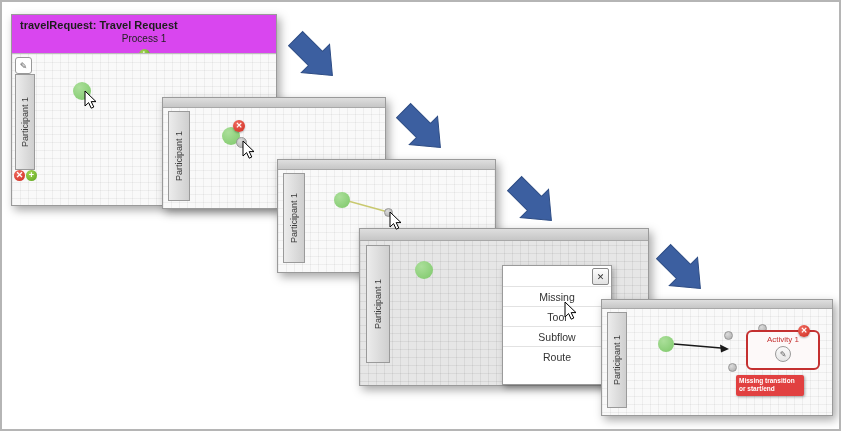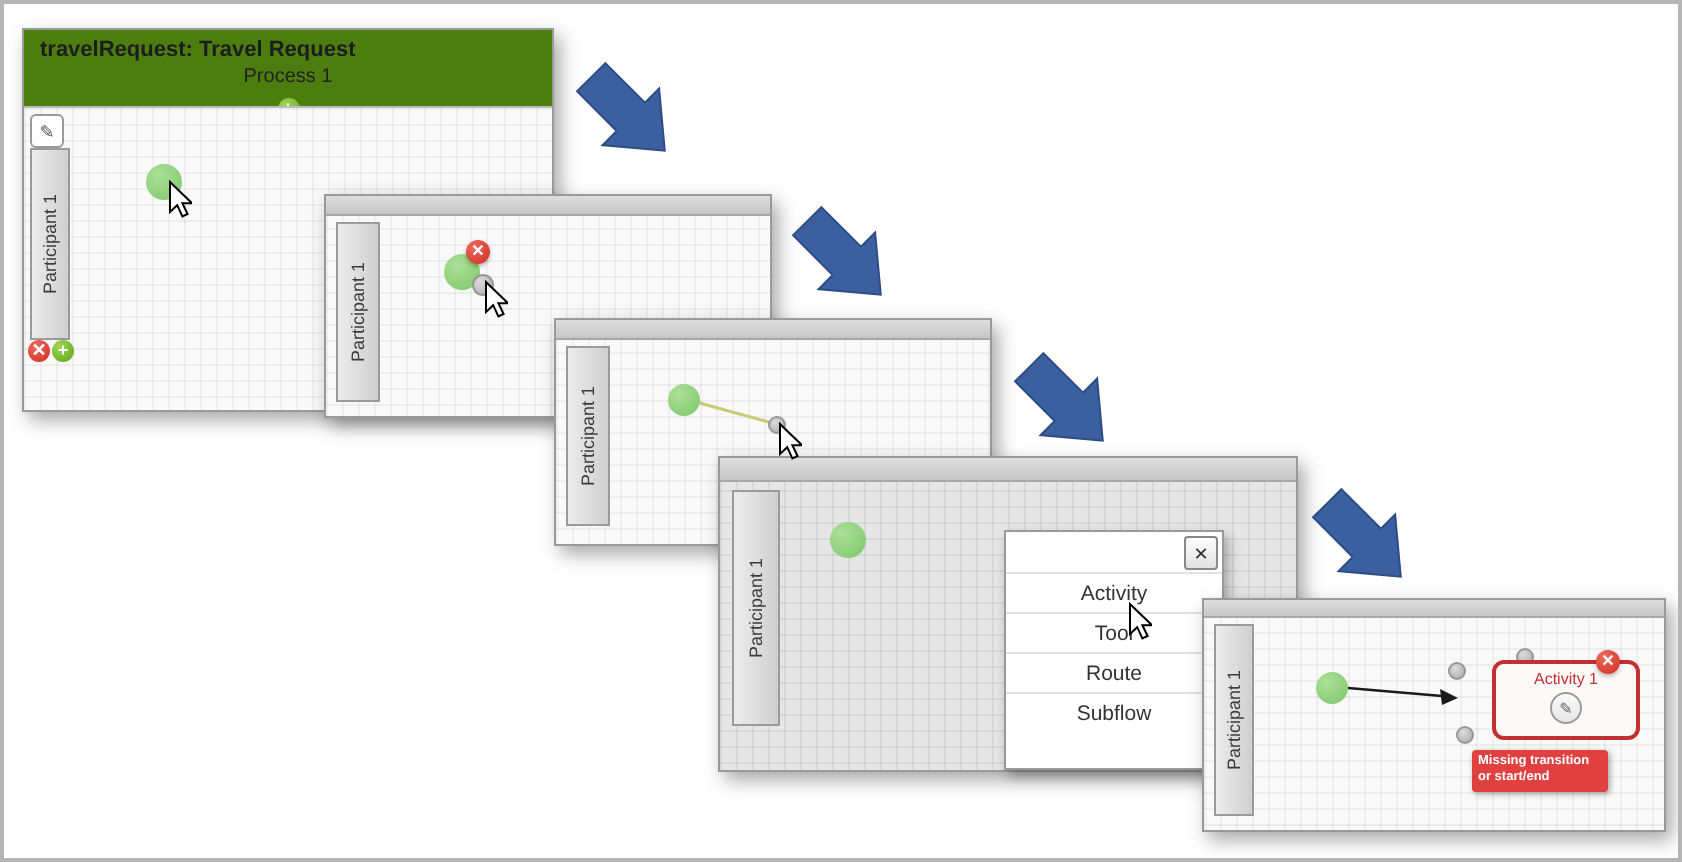--- a/index.html
+++ b/index.html
@@ -1,18 +1,18 @@
 <!DOCTYPE html>
 <html><head>
 <meta charset="utf-8">
 <style>
   html,body{margin:0;padding:0;background:#fff;}
   .canvas{position:relative;width:841px;height:431px;background:#fff;border:2px solid #b5b5b5;
           box-sizing:border-box;overflow:hidden;font-family:"Liberation Sans",sans-serif;}
-  .panel{position:absolute;background:#4d7c0f;border:1px solid #9a9a9a;
+  .panel{position:absolute;background:#d946ef;border:1px solid #9a9a9a;
          box-shadow:3px 4px 9px rgba(0,0,0,0.35);box-sizing:border-box;}
   .grid{background-color:#f9f9f9;
         background-image:linear-gradient(rgba(110,110,110,0.08) 1px,transparent 1px),
                          linear-gradient(90deg,rgba(110,110,110,0.08) 1px,transparent 1px);
         background-size:8px 8px;}
   .grid-dark{background-color:#e6e6e6;
         background-image:linear-gradient(rgba(90,90,90,0.10) 1px,transparent 1px),
                          linear-gradient(90deg,rgba(90,90,90,0.10) 1px,transparent 1px);
         background-size:8px 8px;}
   .panel-strip{position:absolute;left:0;right:0;top:0;background:linear-gradient(#dedede,#c6c6c6);
@@ -137,24 +137,24 @@
   <div class="panel grid-dark" style="left:357px;top:226px;width:290px;height:158px;">
     <div class="panel-strip" style="height:11px;"></div>
     <div class="lane" style="left:6px;top:16px;width:24px;height:118px;">
       <span class="lane-label">Participant 1</span>
     </div>
     <div class="node-green" style="left:55px;top:32px;width:18px;height:18px;"></div>
     <div class="menu" style="left:142px;top:36px;width:110px;height:120px;">
       <div class="menu-close-row">
         <span class="menu-close">✕</span>
       </div>
-      <div class="menu-item">Activity</div>
+      <div class="menu-item">Missing</div>
       <div class="menu-item">Tool</div>
+      <div class="menu-item">Subflow</div>
       <div class="menu-item">Route</div>
-      <div class="menu-item">Subflow</div>
     </div>
     <div class="cursor" style="left:204px;top:72px;">
       <svg width="12" height="19" viewBox="0 0 12 19">
           <path d="M1,1 L1,16 L4.6,12.6 L7.2,18.2 L9.8,17 L7.2,11.6 L12,11.6 Z" fill="#fff" stroke="#000" stroke-width="1"></path>
         </svg>
     </div>
   </div>
 
   <div class="big-arrow" style="left:652px;top:240px;">
     <svg width="56" height="56" viewBox="0 0 56 56">

